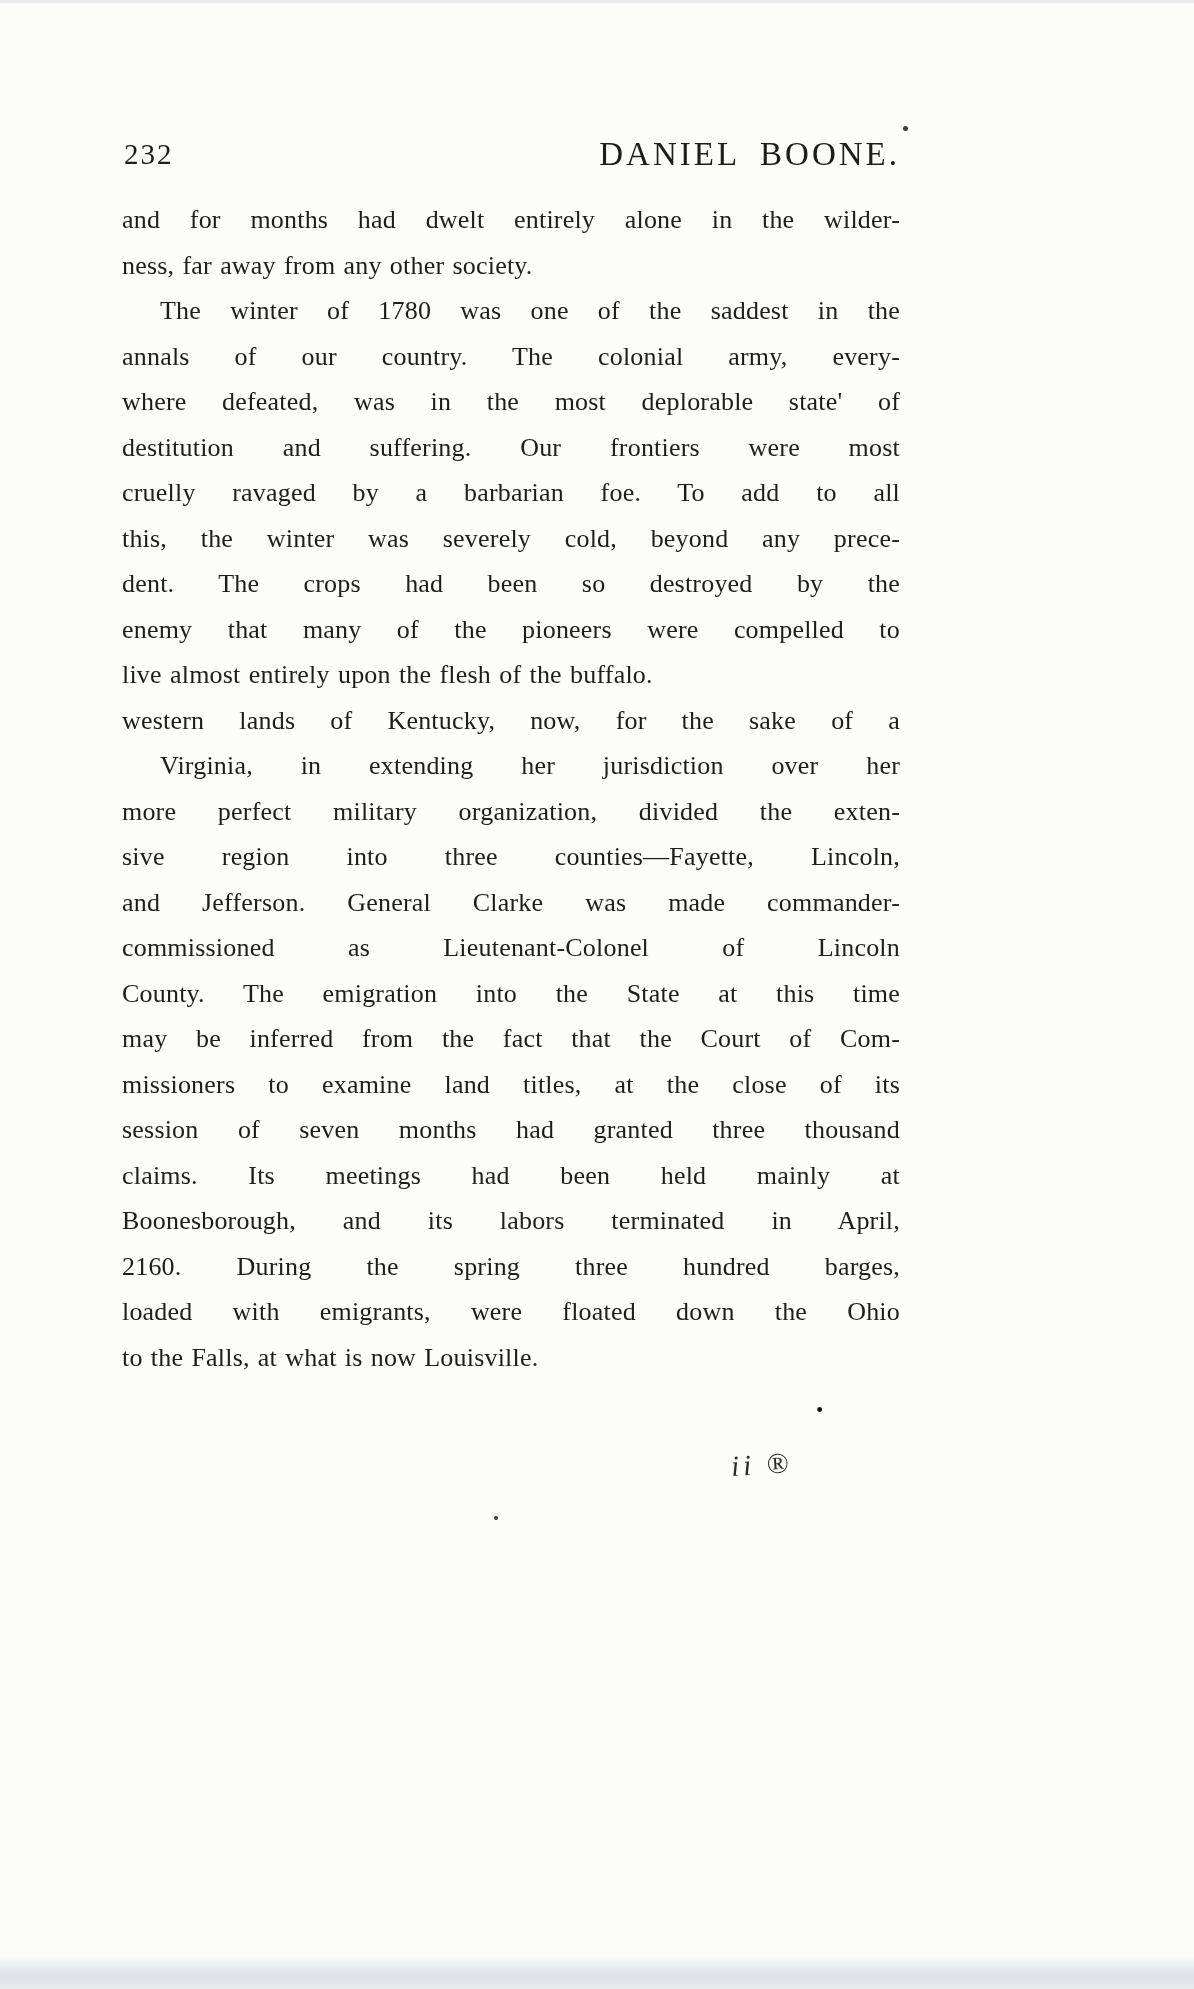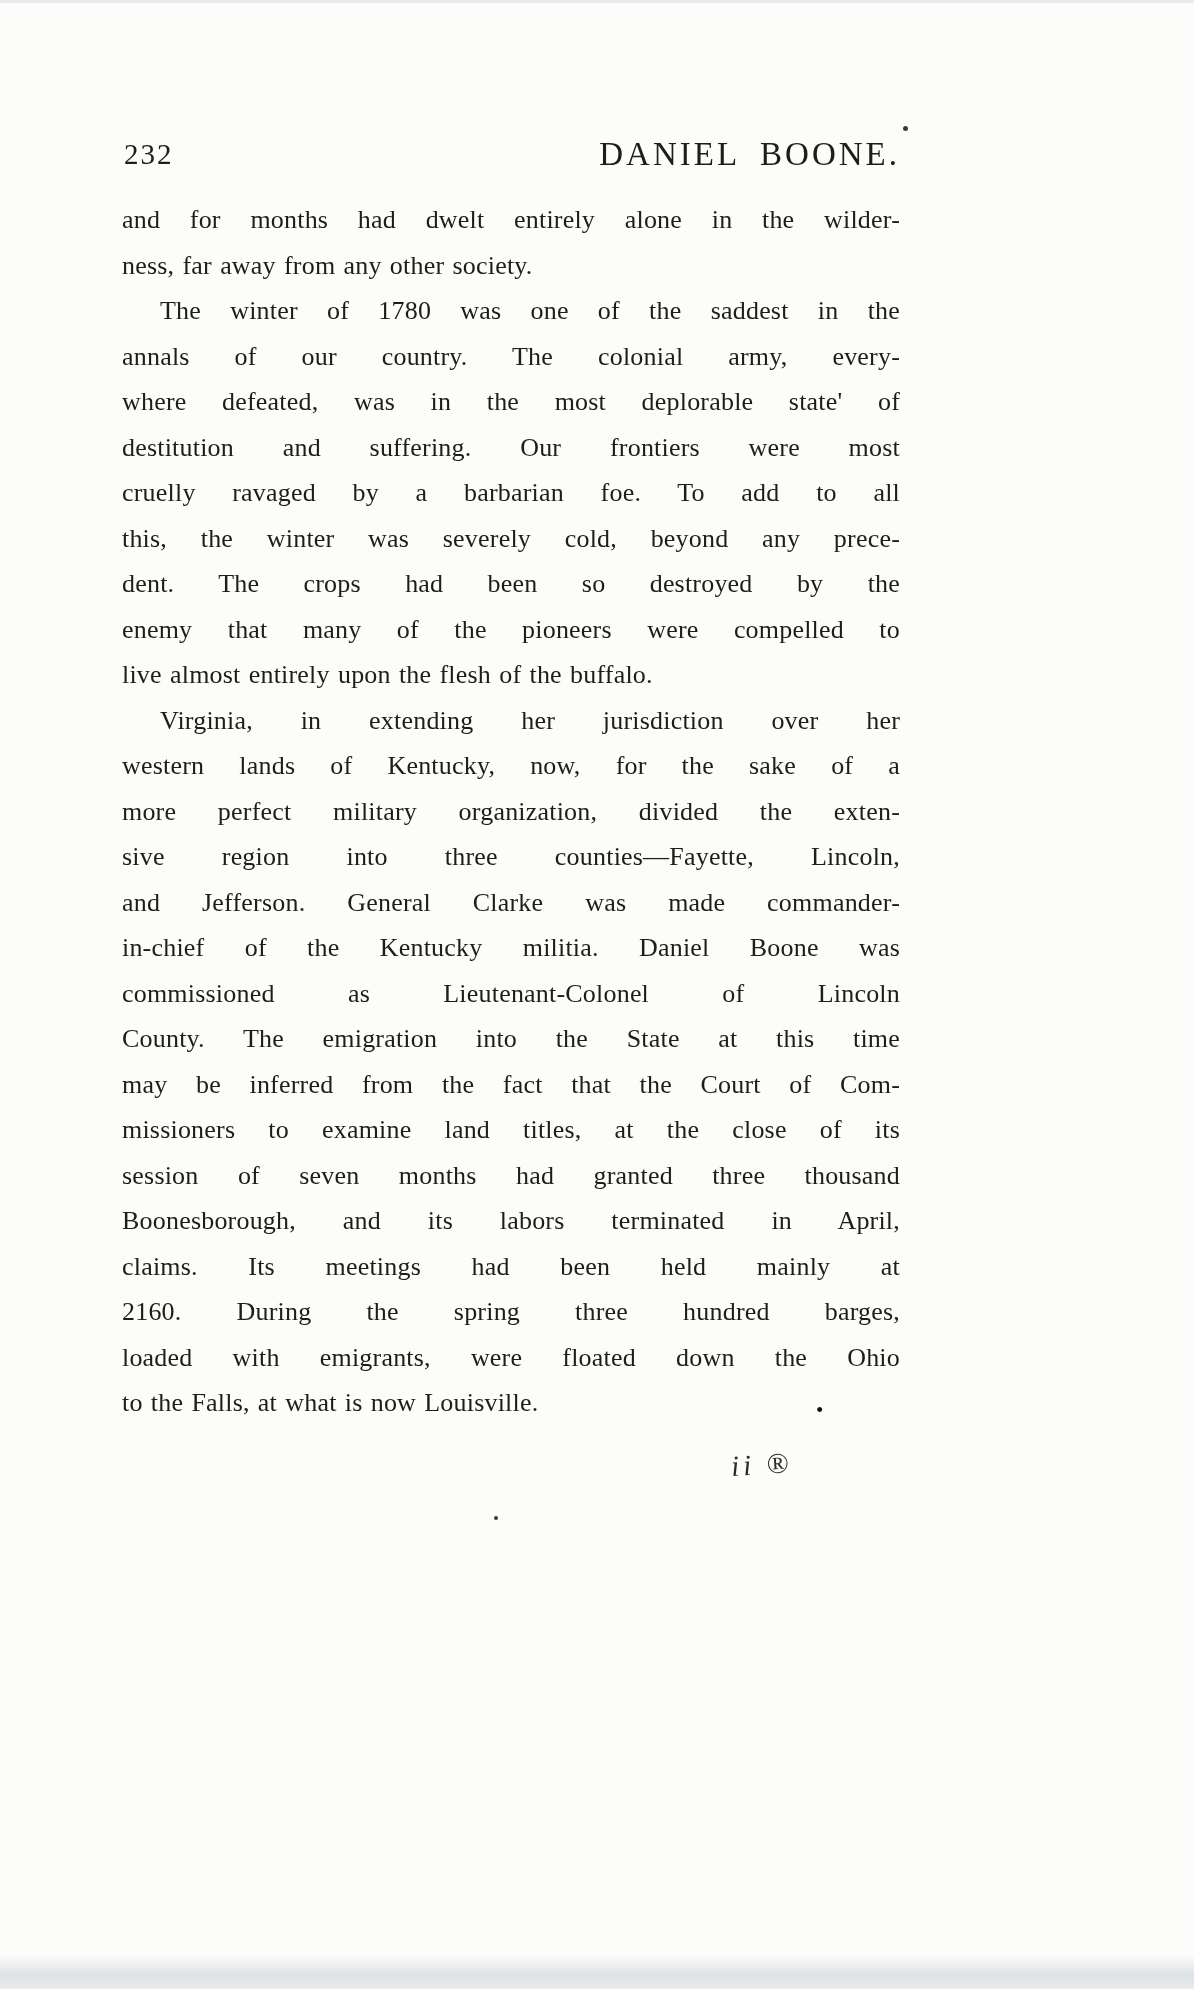--- a/index.html
+++ b/index.html
@@ -69,33 +69,32 @@
       <div class="line">where defeated, was in the most deplorable state' of</div>
       <div class="line">destitution and suffering. Our frontiers were most</div>
       <div class="line">cruelly ravaged by a barbarian foe. To add to all</div>
       <div class="line">this, the winter was severely cold, beyond any prece-</div>
       <div class="line">dent. The crops had been so destroyed by the</div>
       <div class="line">enemy that many of the pioneers were compelled to</div>
       <div class="line para-end">live almost entirely upon the flesh of the buffalo.</div>
     </div>
 
     <div class="paragraph">
+      <div class="line">western lands of Kentucky, now, for the sake of a</div>
       <div class="line indent">Virginia, in extending her jurisdiction over her</div>
-      <div class="line">western lands of Kentucky, now, for the sake of a</div>
       <div class="line">more perfect military organization, divided the exten-</div>
       <div class="line">sive region into three counties—Fayette, Lincoln,</div>
       <div class="line">and Jefferson. General Clarke was made commander-</div>
-      <div class="line">in-chief of the Kentucky militia. Daniel Boone was</div>
       <div class="line">commissioned as Lieutenant-Colonel of Lincoln</div>
       <div class="line">County. The emigration into the State at this time</div>
       <div class="line">may be inferred from the fact that the Court of Com-</div>
       <div class="line">missioners to examine land titles, at the close of its</div>
       <div class="line">session of seven months had granted three thousand</div>
+      <div class="line">claims. Its meetings had been held mainly at</div>
       <div class="line">Boonesborough, and its labors terminated in April,</div>
-      <div class="line">claims. Its meetings had been held mainly at</div>
       <div class="line">2160. During the spring three hundred barges,</div>
       <div class="line">loaded with emigrants, were floated down the Ohio</div>
       <div class="line para-end">to the Falls, at what is now Louisville.</div>
     </div>
 
   </div>
 </div>
 
 <span class="mark-bullet">•</span>
 <span class="mark-annotation">ii ®</span>

